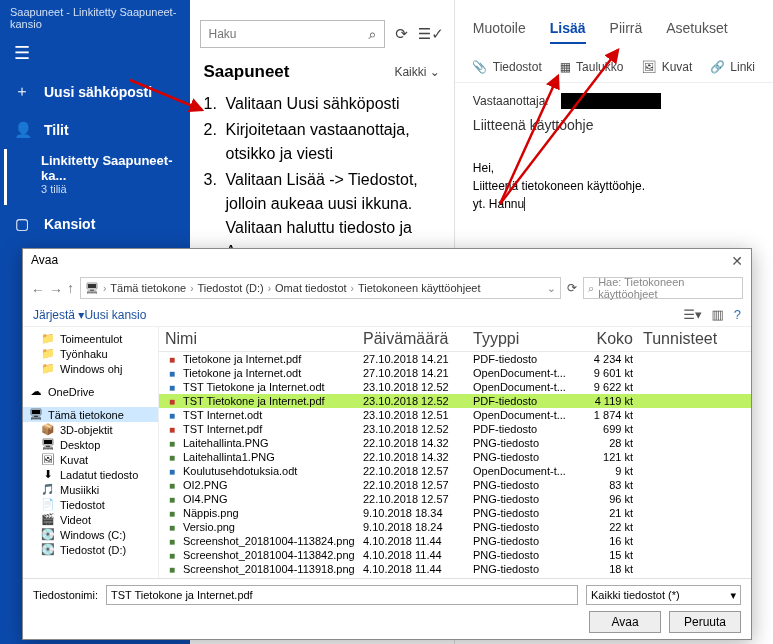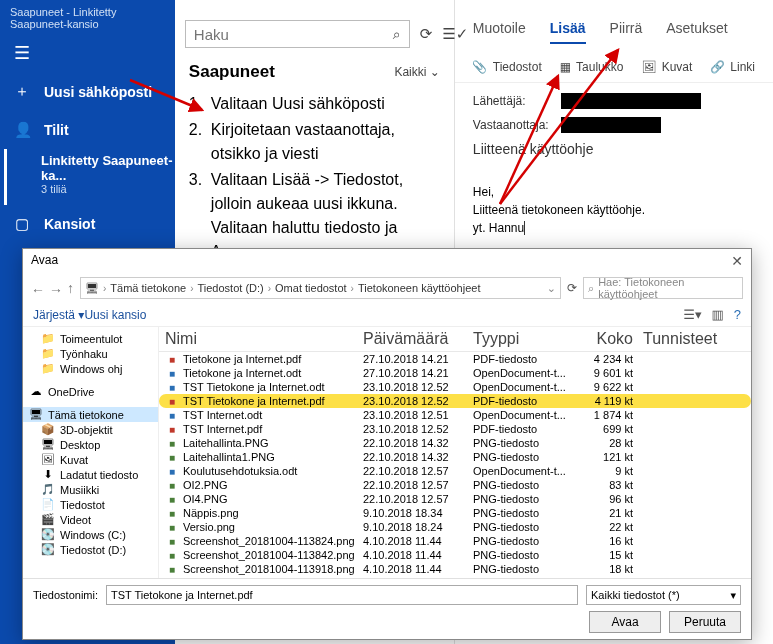--- a/index.html
+++ b/index.html
@@ -13,21 +13,21 @@
 .sidebar .nav-item .label { font-size: 14px; }
 .sidebar .bold { font-weight: 600; }
 .sidebar .account-block { padding: 4px 0 10px 34px; border-left: 3px solid #fff; margin-left: 4px; }
 .sidebar .account-block .acc-name { font-size: 13px; font-weight: 600; }
 .sidebar .account-block .acc-sub { font-size: 11px; color: #cdddf3; }
 .sidebar .folder-sub { padding: 8px 14px 8px 38px; font-size: 13px; }
 
 .middle { width: 280px; border-right: 1px solid #e0e0e0; display: flex; flex-direction: column; }
 .middle .search-row { display: flex; align-items: center; padding: 20px 10px 10px 10px; gap: 10px; }
 .middle .search-box { flex: 1; display: flex; align-items: center; border: 1px solid #bbb; height: 28px; padding: 0 8px; }
-.middle .search-box input { border: none; outline: none; flex: 1; font-size: 15px; }
+.middle .search-box input { border: none; outline: none; flex: 1; font-size: 12px; }
 .middle .search-box .sico { font-size: 14px; color: #555; }
 .middle .toolbtn { font-size: 15px; color: #444; cursor: pointer; }
 .middle .inbox-header { display: flex; justify-content: space-between; align-items: center; padding: 4px 14px 10px 14px; }
 .middle .inbox-header .h { font-size: 17px; font-weight: 600; }
 .middle .inbox-header .filter { font-size: 12px; color: #444; }
 .middle .instructions { padding: 0 14px; font-size: 16px; line-height: 1.5; }
 .middle .instructions .li { display: flex; gap: 6px; margin-bottom: 2px; }
 .middle .instructions .num { min-width: 16px; }
 
 .right { flex: 1; display: flex; flex-direction: column; }
@@ -68,21 +68,21 @@
 .file-dialog .tree .indent1 { padding-left: 18px; }
 .file-dialog .filelist { flex: 1; overflow-y: auto; }
 .file-dialog .filelist .fhead { display: flex; padding: 3px 6px; font-size: 16px; color: #444; border-bottom: 1px solid #e8e8e8; position: sticky; top: 0; background: #fff; }
 .file-dialog .filelist .fhead > div, .file-dialog .filelist .frow > div { overflow: hidden; text-overflow: ellipsis; white-space: nowrap; }
 .file-dialog .filelist .c-name { flex: 0 0 190px; }
 .file-dialog .filelist .c-date { flex: 0 0 110px; margin-left: 8px; }
 .file-dialog .filelist .c-type { flex: 0 0 110px; }
 .file-dialog .filelist .c-size { flex: 0 0 60px; text-align: right; padding-right: 10px; }
 .file-dialog .filelist .c-tags { flex: 1; }
 .file-dialog .filelist .frow { display: flex; padding: 1px 6px; font-size: 11px; align-items: center; cursor: pointer; }
-.file-dialog .filelist .frow.selected { background: #fde047; border-radius: 7px; }
+.file-dialog .filelist .frow.selected { background: #bef264; }
 .file-dialog .filelist .fico { display: inline-block; width: 14px; margin-right: 4px; font-size: 10px; text-align: center; }
 .file-dialog .bottom { border-top: 1px solid #e0e0e0; padding: 6px 10px; display: flex; flex-direction: column; gap: 6px; }
 .file-dialog .fn-row { display: flex; align-items: center; gap: 8px; }
 .file-dialog .fn-row .fn-label { font-size: 11px; }
 .file-dialog .fn-row .fn-input { flex: 1; border: 1px solid #aaa; height: 20px; padding: 0 4px; font-size: 11px; }
 .file-dialog .fn-row .fn-filter { width: 155px; border: 1px solid #aaa; height: 20px; font-size: 11px; padding: 0 4px; display: flex; align-items: center; justify-content: space-between; }
 .file-dialog .btn-row { display: flex; justify-content: flex-end; gap: 8px; }
 .file-dialog .btn-row button { min-width: 72px; height: 22px; font-size: 12px; border: 1px solid #999; background: #eee; cursor: pointer; }
 
 .ficon-pdf { color: #c0392b; }
@@ -163,24 +163,20 @@
       <span class="ib">
           <span>🖼</span>
           <span>Kuvat</span>
         </span>
       <span class="ib">
           <span>🔗</span>
           <span>Linki</span>
         </span>
     </div>
     <div class="fields">
-      <div class="frow">
-          <span class="flabel">Lähettäjä:</span>
-          <span class="blackbox" style="width:140px"></span>
-        </div>
       <div class="frow">
           <span class="flabel">Vastaanottaja:</span>
           <span class="blackbox" style="width:100px"></span>
         </div>
       <div class="frow">
           <span style="font-size:14px">Liitteenä käyttöohje</span>
         </div>
     </div>
     <div class="compose-body">
       <div>Hei,</div>

